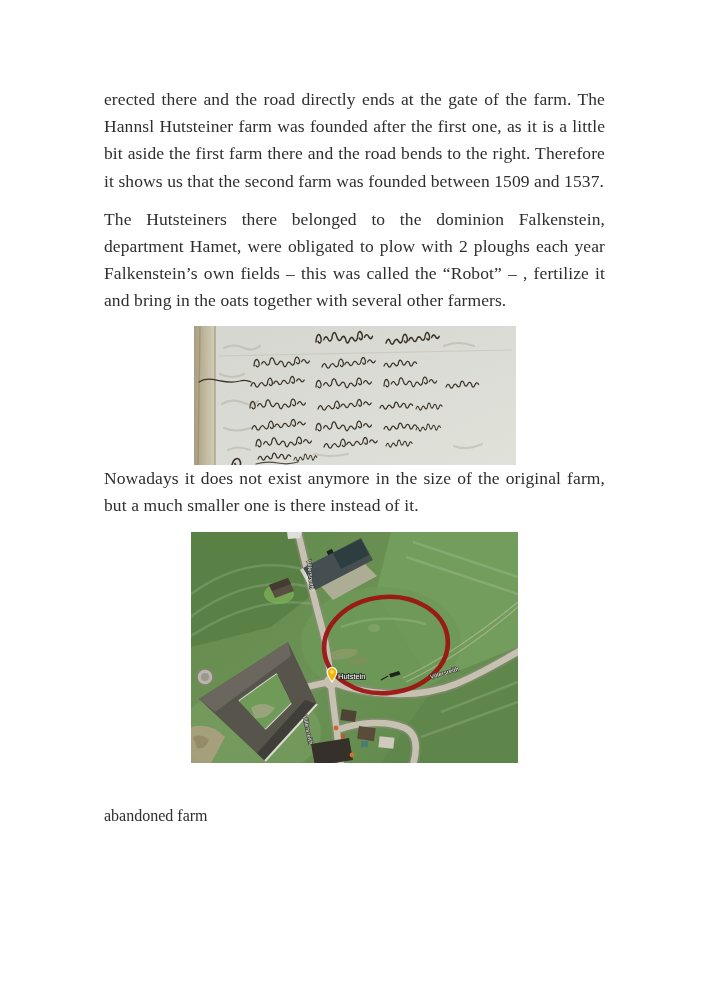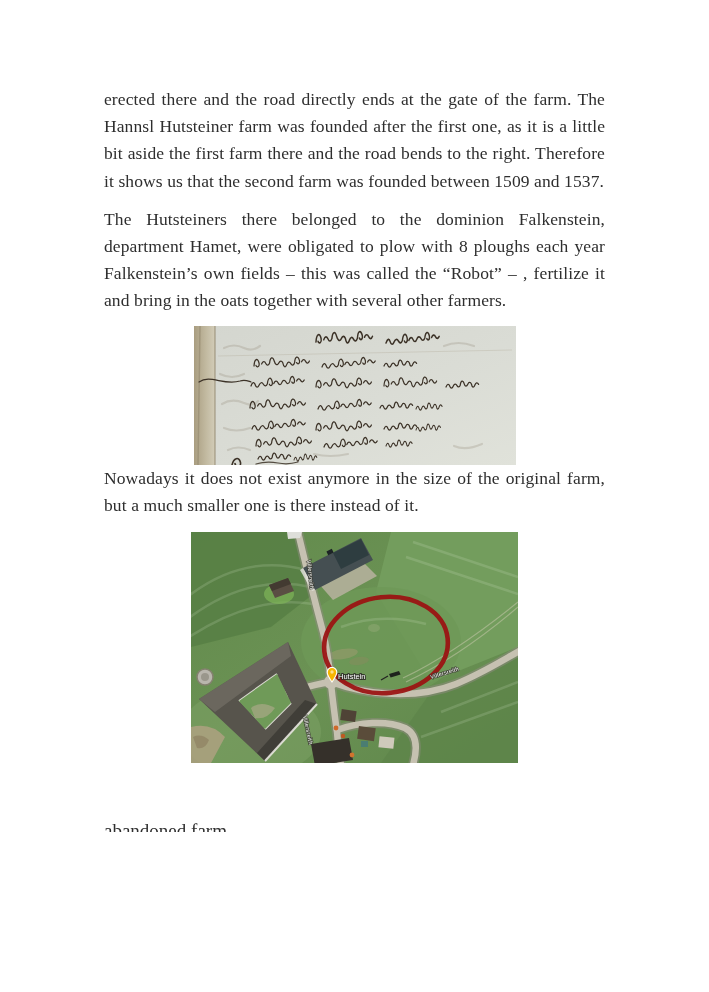--- a/index.html
+++ b/index.html
@@ -23,22 +23,22 @@
     letter-spacing:.1px;
   }
   .fig{
     display:block;
     margin:5px auto 0 auto;
   }
   .fig svg{display:block;}
   .para-after-fig1{margin-bottom:0;}
   .fig2wrap{margin-top:13px;}
   .caption{
-    margin-top:54px;
-    font-size:19px;
+    margin-top:39px;
+    font-size:16px;
     line-height:27px;
     text-align:left;
   }
   .page-number{
     position:absolute;
     left:0;right:0;top:936px;
     text-align:center;
     font-size:11px;
     color:#595959;
   }
@@ -57,21 +57,21 @@
   }
 </style>
 </head>
 <body>
 
 <div class="page">
   <div class="content">
 
     <p class="para">erected there and the road directly ends at the gate of the farm. The Hannsl Hutsteiner farm was founded after the first one, as it is a little bit aside the first farm there and the road bends to the right. Therefore it shows us that the second farm was founded between 1509 and 1537.</p>
 
-    <p class="para">The Hutsteiners there belonged to the dominion Falkenstein, department Hamet, were obligated to plow with 8 ploughs each year Falkenstein’s own fields – this was called the “Robot” – , fertilize it and bring in the oats together with several other farmers.</p>
+    <p class="para">The Hutsteiners there belonged to the dominion Falkenstein, department Hamet, were obligated to plow with 2 ploughs each year Falkenstein’s own fields – this was called the “Robot” – , fertilize it and bring in the oats together with several other farmers.</p>
 
     <div class="fig" style="width:322px;height:139px;">
       <svg width="322" height="139" viewBox="0 0 322 139">
         <defs>
           <linearGradient id="paperG" x1="0" y1="0" x2="1" y2="1">
             <stop offset="0" stop-color="#d4d6cf"></stop>
             <stop offset="55%" stop-color="#dadcd5"></stop>
             <stop offset="100%" stop-color="#e0e2da"></stop>
           </linearGradient>
           <linearGradient id="edgeG" x1="0" y1="0" x2="1" y2="0">

